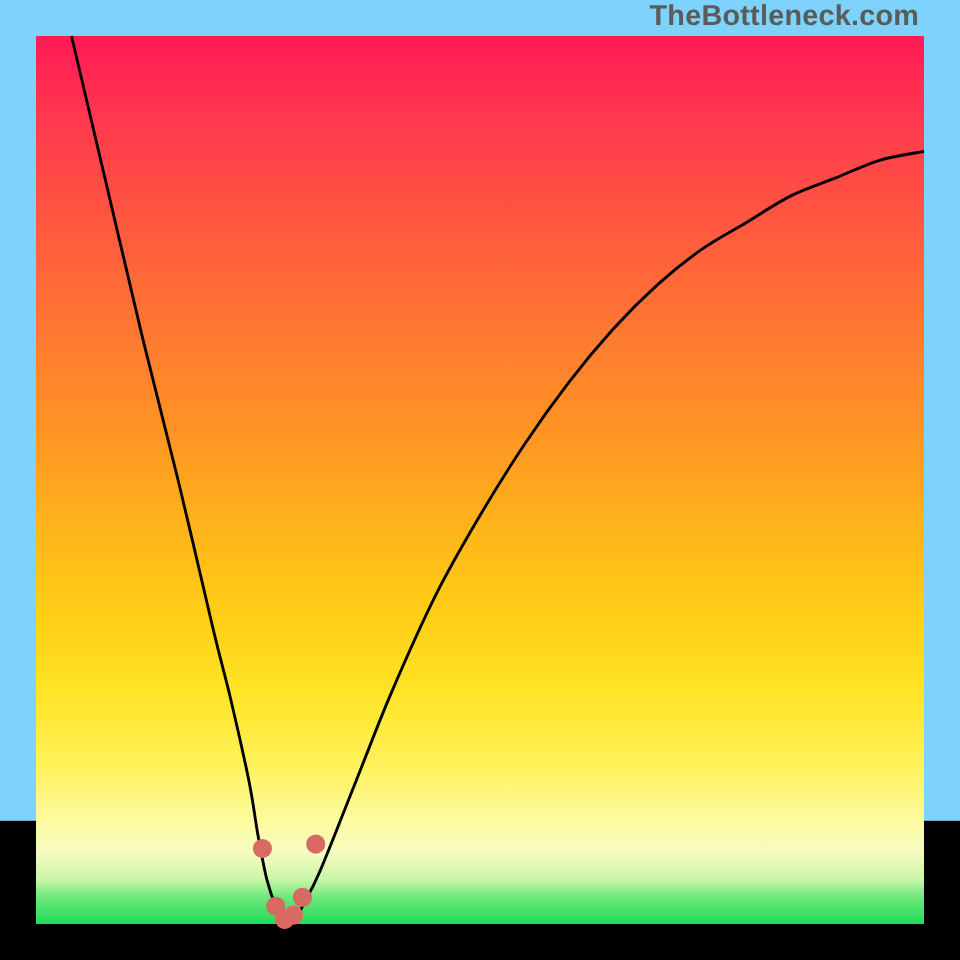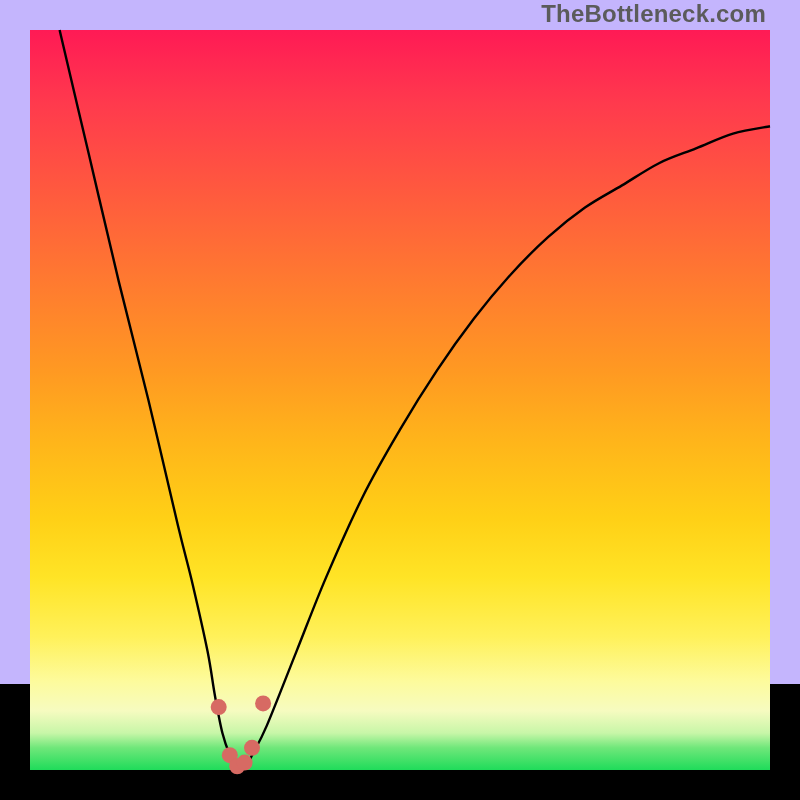--- a/index.html
+++ b/index.html
@@ -7,21 +7,21 @@
     padding: 0;
     width: 800px;
     height: 800px;
     background: #000000;
     overflow: hidden;
   }
   .stage {
     position: relative;
     width: 800px;
     height: 684px;
-    background: #c4b5fd;
+    background: #7dd3fc;
   }
   .plot {
     position: absolute;
     left: 30px;
     top: 30px;
     width: 740px;
     height: 740px;
     background: linear-gradient(
       to bottom,
       #ff1a55 0%,

